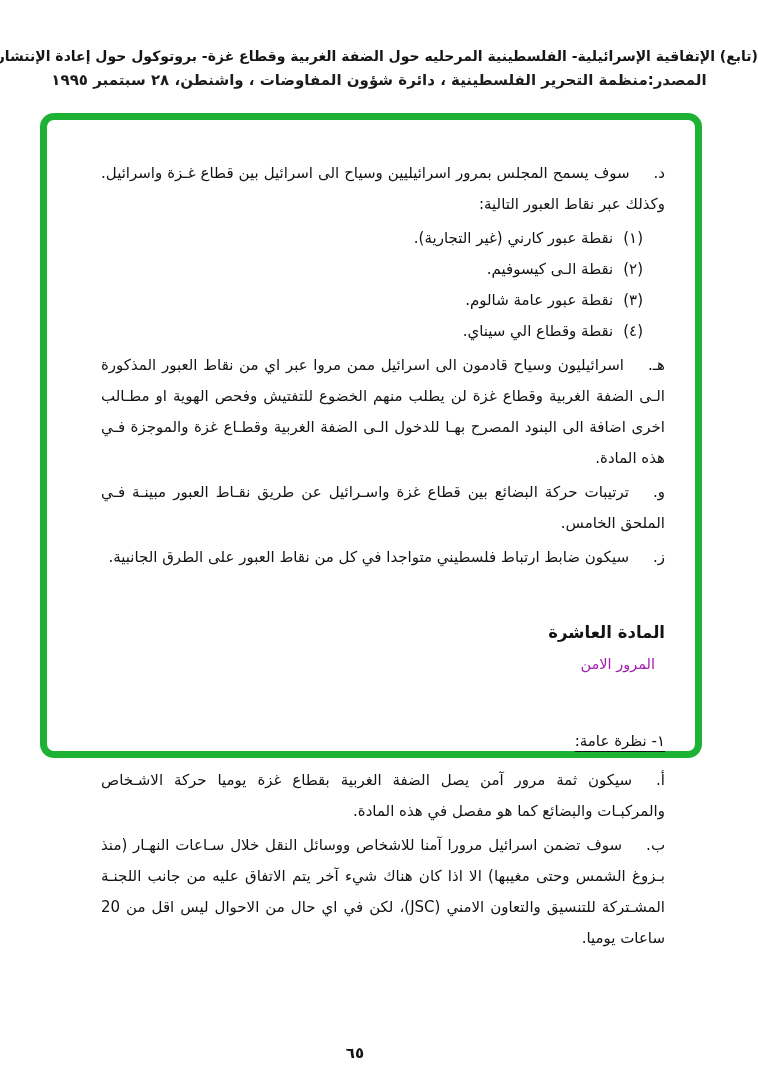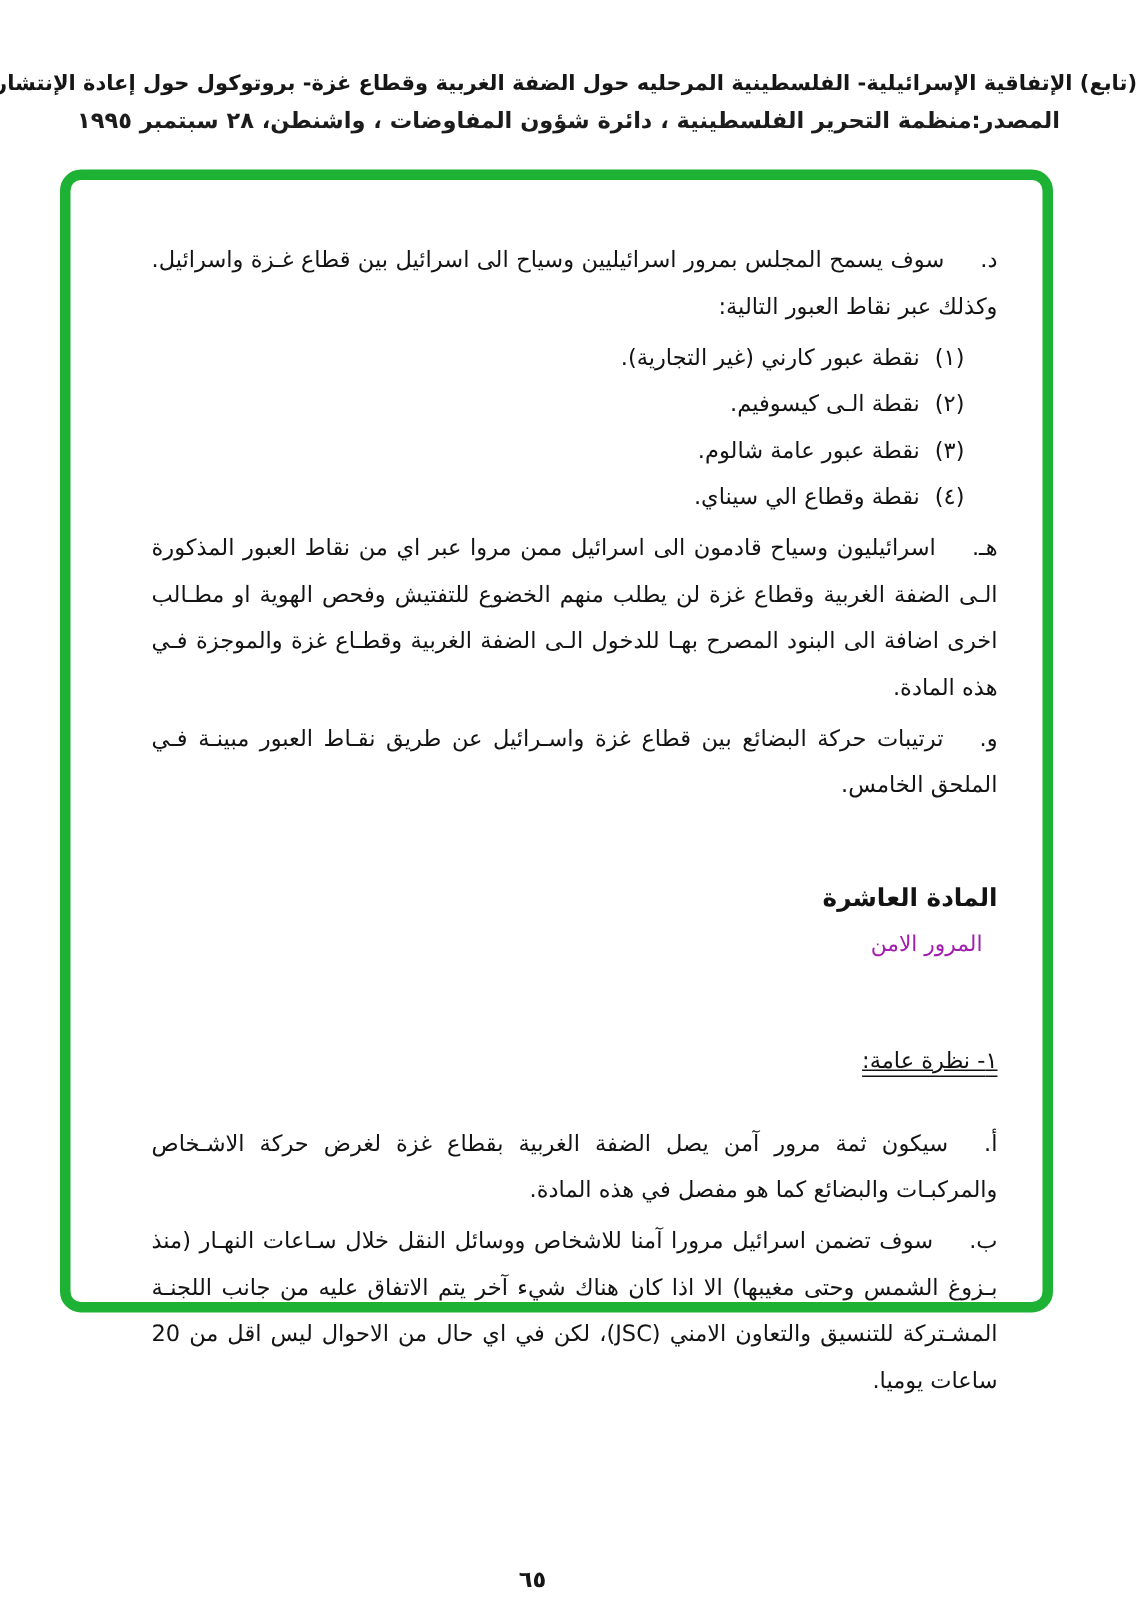--- a/index.html
+++ b/index.html
@@ -9,40 +9,40 @@
   }
   .page{position:relative;width:758px;height:1078px;}
 
   
   .doc-header{position:absolute;top:48px;left:0;width:758px;direction:rtl;text-align:center;}
   .doc-title{font-size:14px;font-weight:bold;white-space:nowrap;letter-spacing:0;}
   .doc-source{font-size:15px;font-weight:bold;margin-top:7px;color:#1c1c1c;}
 
   
   .green-frame{
-    position:absolute;left:40px;top:113px;width:662px;height:762px;
+    position:absolute;left:40px;top:113px;width:662px;height:645px;
     box-sizing:border-box;border:7px solid #1db234;border-radius:14px;background:#ffffff;
   }
 
   
   .doc-body{
     direction:rtl;text-align:justify;
     padding:38px 30px 0 54px;
     font-size:15px;line-height:31px;color:#131313;
   }
   p.item{margin:0 0 3px 0;}
   .marker{display:inline-block;margin-left:24px;}
   .sublist{padding-right:22px;margin:0 0 3px 0;}
   p.subitem{margin:0;}
   .submarker{display:inline-block;margin-left:10px;}
 
   .article-heading{font-size:16.5px;font-weight:bold;margin:44px 0 0 0;line-height:31px;}
   .article-subtitle{font-size:14.5px;font-weight:normal;margin:1px 10px 0 0;line-height:31px;color:#a21caf;}
 
-  .section-heading{margin:46px 0 24px 0;font-size:15px;text-decoration:underline;}
+  .section-heading{margin:46px 0 8px 0;font-size:15px;}
   .section-heading .u{
     text-decoration:underline;
     text-underline-offset:5px;
   }
 
   .page-number{
     position:absolute;top:1044px;left:0;width:758px;
     text-align:center;font-size:15px;font-weight:bold;
     transform:translateX(-24px);
   }
@@ -66,27 +66,28 @@
         <p class="subitem"><span class="submarker">(١)</span><span>نقطة عبور كارني (غير التجارية).</span></p>
         <p class="subitem"><span class="submarker">(٢)</span><span>نقطة الـى كيسوفيم.</span></p>
         <p class="subitem"><span class="submarker">(٣)</span><span>نقطة عبور عامة شالوم.</span></p>
         <p class="subitem"><span class="submarker">(٤)</span><span>نقطة وقطاع الي سيناي.</span></p>
       </div>
 
       <p class="item"><span class="marker">هـ.</span><span>اسرائيليون وسياح قادمون الى اسرائيل ممن مروا عبر اي من نقاط العبور المذكورة الـى الضفة الغربية وقطاع غزة لن يطلب منهم الخضوع للتفتيش وفحص الهوية او مطـالب اخرى اضافة الى البنود المصرح بهـا للدخول الـى الضفة الغربية وقطـاع غزة والموجزة فـي هذه المادة.</span></p>
 
       <p class="item"><span class="marker">و.</span><span>ترتيبات حركة البضائع بين قطاع غزة واسـرائيل عن طريق نقـاط العبور مبينـة فـي الملحق الخامس.</span></p>
 
+      <p class="item"><span class="marker">ز.</span><span>سيكون ضابط ارتباط فلسطيني متواجدا في كل من نقاط العبور على الطرق الجانبية.</span></p>
 
       <div class="article-heading">المادة العاشرة</div>
       <div class="article-subtitle">المرور الامن</div>
 
       <div class="section-heading"><span class="u">١-  نظرة عامة:</span></div>
 
-      <p class="item"><span class="marker">أ.</span><span>سيكون ثمة مرور آمن يصل الضفة الغربية بقطاع غزة لغرض حركة الاشـخاص والمركبـات والبضائع كما هو مفصل في هذه المادة.</span></p>
+      <p class="item"><span class="marker">أ.</span><span>سيكون ثمة مرور آمن يصل الضفة الغربية بقطاع غزة يوميا حركة الاشـخاص والمركبـات والبضائع كما هو مفصل في هذه المادة.</span></p>
 
       <p class="item"><span class="marker">ب.</span><span>سوف تضمن اسرائيل مرورا آمنا للاشخاص ووسائل النقل خلال سـاعات النهـار (منذ بـزوغ الشمس وحتى مغيبها) الا اذا كان هناك شيء آخر يتم الاتفاق عليه من جانب اللجنـة المشـتركة للتنسيق والتعاون الامني (JSC)، لكن في اي حال من الاحوال ليس اقل من 20 ساعات يوميا.</span></p>
 
     </div>
   </div>
 
   <div class="page-number">٦٥</div>
 
 </div>
 

